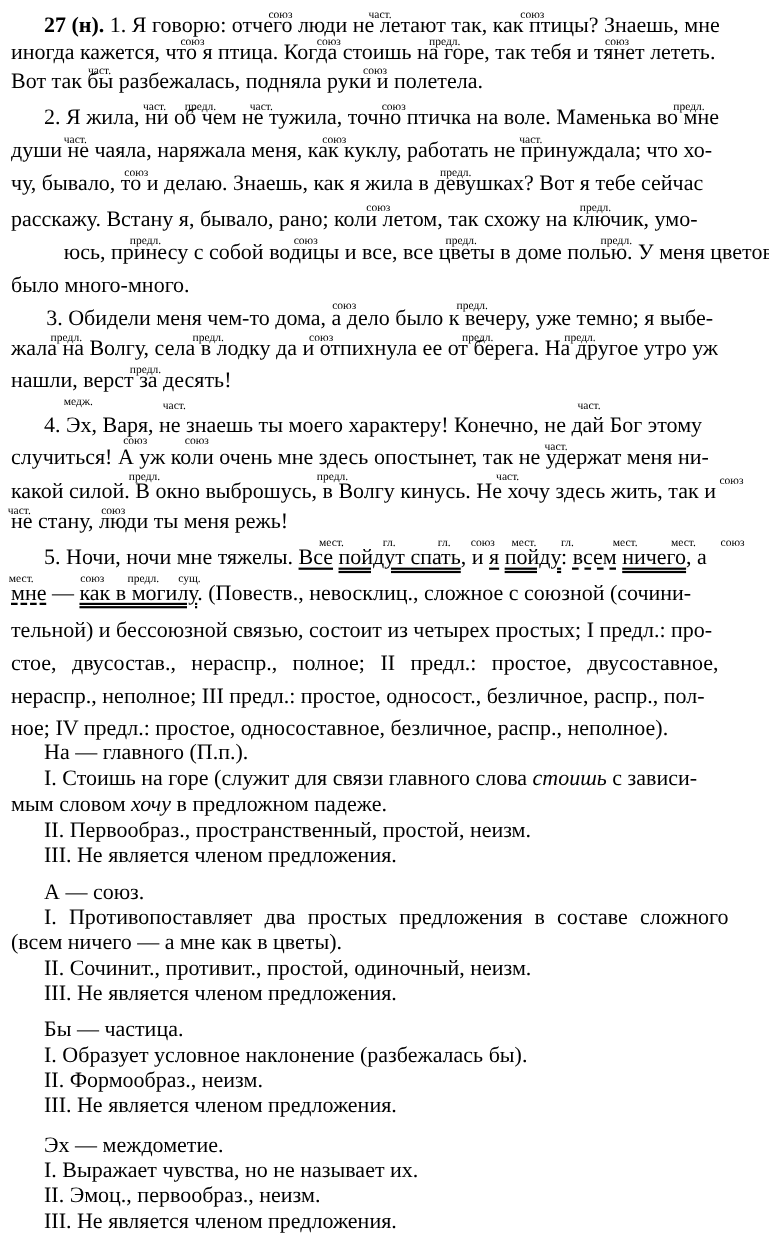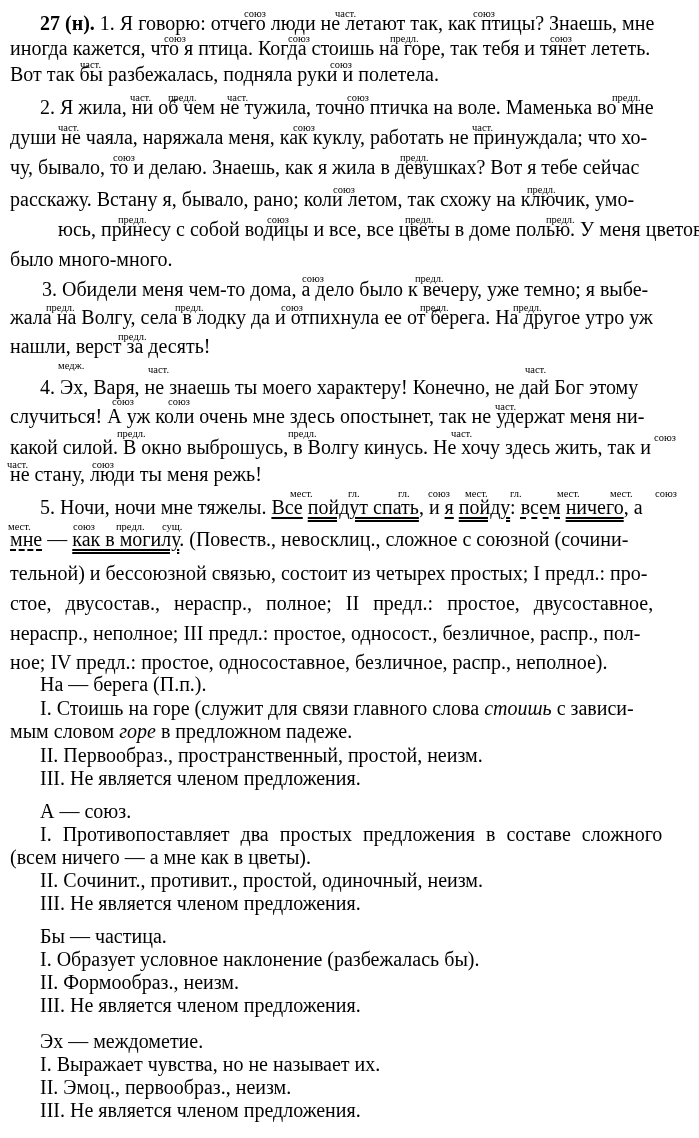--- a/index.html
+++ b/index.html
@@ -45,26 +45,26 @@
     <span>5. Ночи, ночи мне тяжелы. </span><span class="u1">Все</span><span> </span><span class="u2">пойдут спать</span><span>, и </span><span class="u1">я</span><span> </span><span class="u2">пойду</span><span>: </span><span class="ud">всем</span><span> </span><span class="u2">ничего</span><span>, а</span>
   </div>
   <div class="line" style="top:528px; left:10px;">
     <span class="ud">мне</span><span> — </span><span class="u2">как в могилу</span><span>. (Повеств., невосклиц., сложное с союзной (сочини-</span>
   </div>
   <div class="line" style="top:562px; left:10px;">тельной) и бессоюзной связью, состоит из четырех простых; I предл.: про-</div>
   <div class="line" style="top:592px; left:10px; word-spacing:9px;">стое, двусостав., нераспр., полное; II предл.: простое, двусоставное,</div>
   <div class="line" style="top:622px; left:10px;">нераспр., неполное; III предл.: простое, односост., безличное, распр., пол-</div>
   <div class="line" style="top:651px; left:10px;">ное; IV предл.: простое, односоставное, безличное, распр., неполное).</div>
 
-  <div class="line" style="top:673px; left:40px;">На — берега (П.п.).</div>
+  <div class="line" style="top:673px; left:40px;">На — главного (П.п.).</div>
   <div class="line" style="top:697px; left:40px;">
     <span>I. Стоишь на горе (служит для связи главного слова </span><span class="i">стоишь</span><span> с зависи-</span>
   </div>
   <div class="line" style="top:720px; left:10px;">
-    <span>мым словом </span><span class="i">горе</span><span> в предложном падеже.</span>
+    <span>мым словом </span><span class="i">хочу</span><span> в предложном падеже.</span>
   </div>
   <div class="line" style="top:744px; left:40px;">II. Первообраз., пространственный, простой, неизм.</div>
   <div class="line" style="top:767px; left:40px;">III. Не является членом предложения.</div>
 
   <div class="line" style="top:800px; left:40px;">А — союз.</div>
   <div class="line" style="top:823px; left:40px; word-spacing:6px;">I. Противопоставляет два простых предложения в составе сложного</div>
   <div class="line" style="top:846px; left:10px;">(всем ничего — а мне как в цветы).</div>
   <div class="line" style="top:869px; left:40px;">II. Сочинит., противит., простой, одиночный, неизм.</div>
   <div class="line" style="top:892px; left:40px;">III. Не является членом предложения.</div>
 

